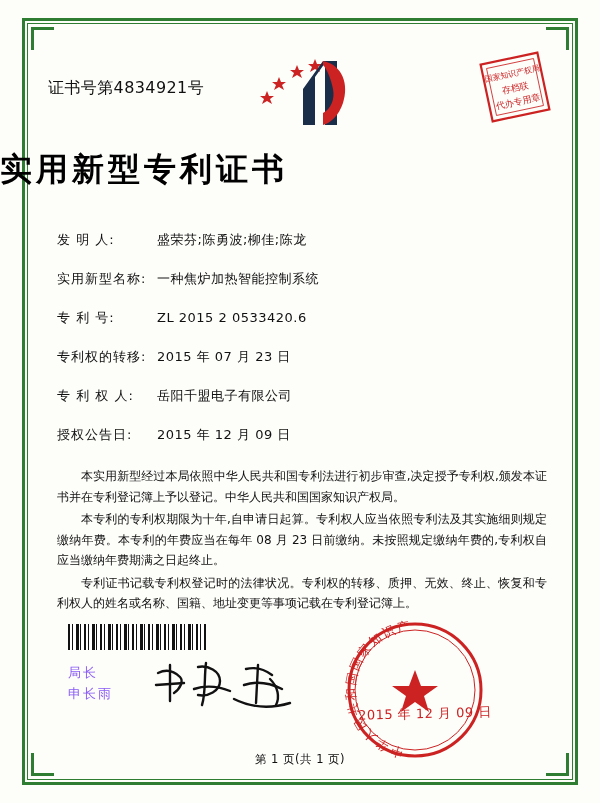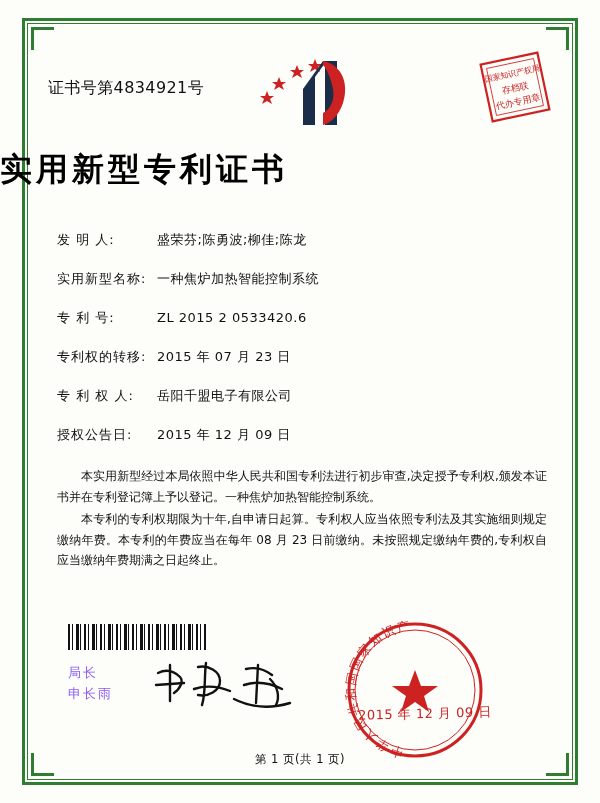--- a/index.html
+++ b/index.html
@@ -253,22 +253,23 @@
     </div>
     <div class="field">
       <span class="label">专 利 权 人:</span><span class="value">岳阳千盟电子有限公司</span>
     </div>
     <div class="field">
       <span class="label">授权公告日:</span><span class="value">2015 年 12 月 09 日</span>
     </div>
   </div>
 
   <div class="body-text">
-    <p>本实用新型经过本局依照中华人民共和国专利法进行初步审查,决定授予专利权,颁发本证书并在专利登记簿上予以登记。一种焦炉加热智能控制系统。</p>
+    <p>本实用新型经过本局依照中华人民共和国专利法进行初步审查,决定授予专利权,颁发本证书并在专利登记簿上予以登记。中华人民共和国国家知识产权局。</p>
     <p>本专利的专利权期限为十年,自申请日起算。专利权人应当依照专利法及其实施细则规定缴纳年费。本专利的年费应当在每年 08 月 23 日前缴纳。未按照规定缴纳年费的,专利权自应当缴纳年费期满之日起终止。</p>
+    <p>专利证书记载专利权登记时的法律状况。专利权的转移、质押、无效、终止、恢复和专利权人的姓名或名称、国籍、地址变更等事项记载在专利登记簿上。</p>
   </div>
 
   <div class="barcode"></div>
 
   <div class="signer">
     <div>局长</div>
     <div>申长雨</div>
   </div>
 
   <div class="handwritten-sig">

